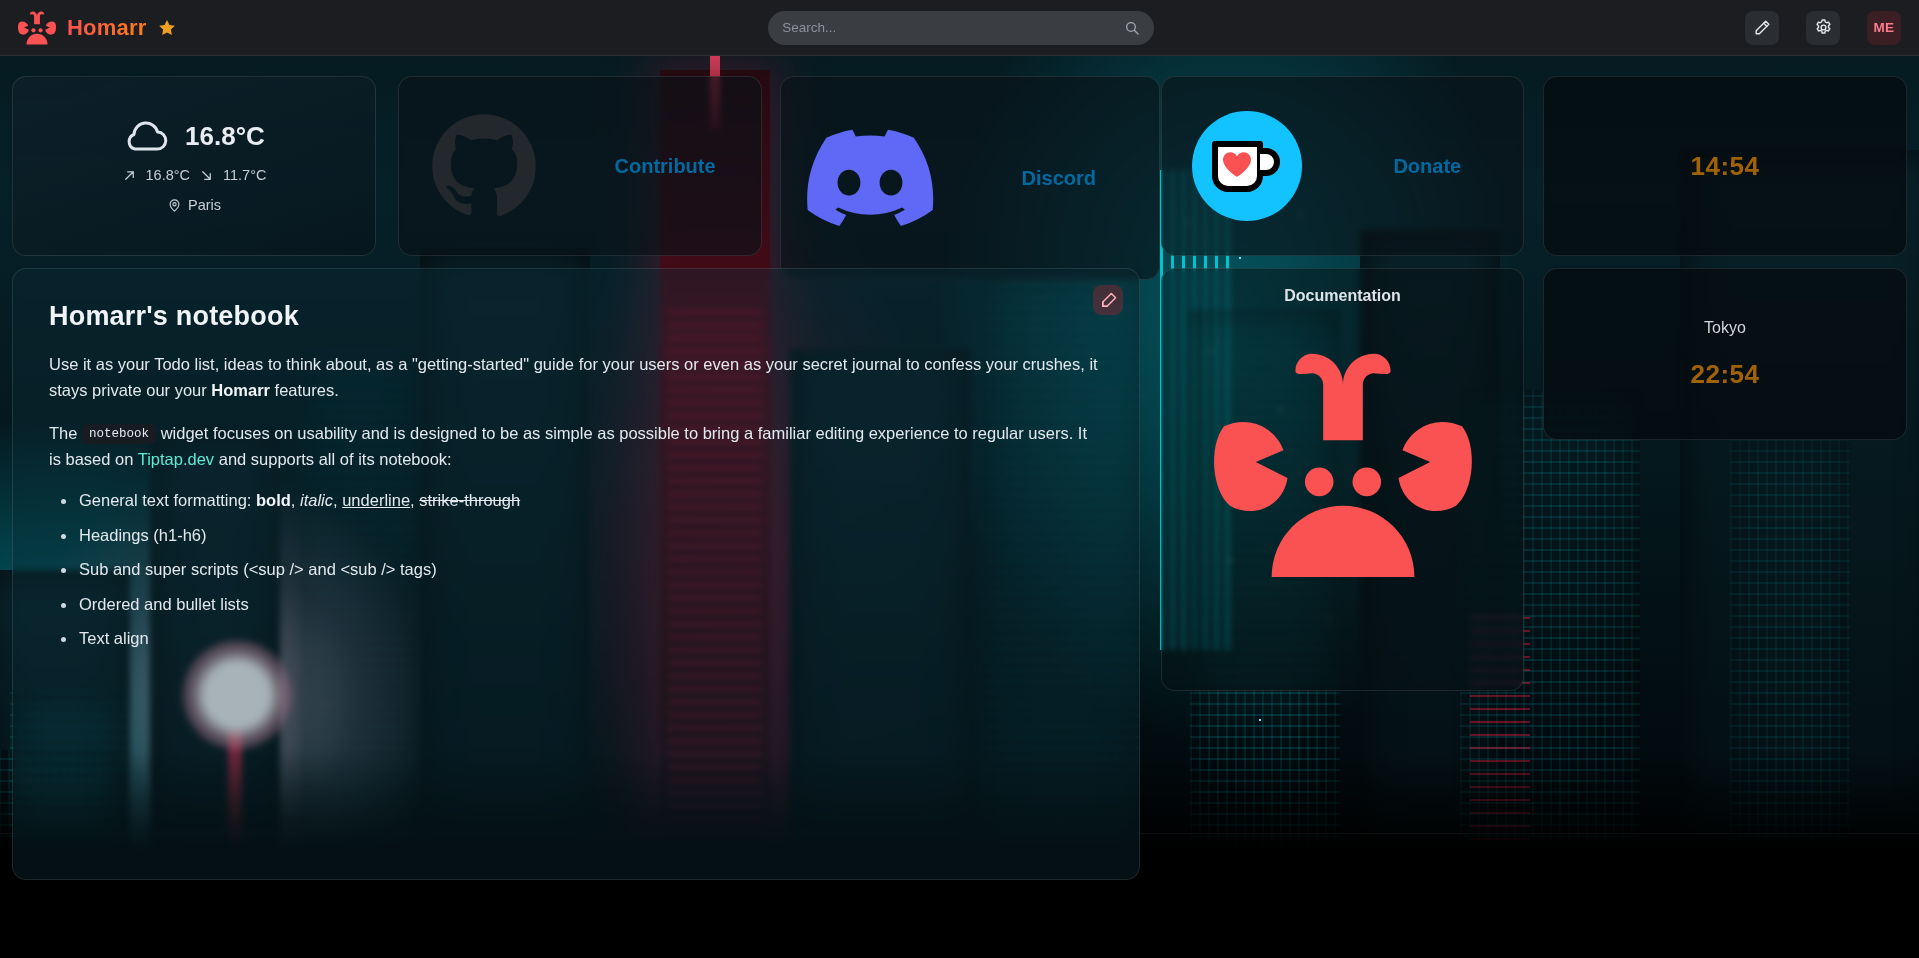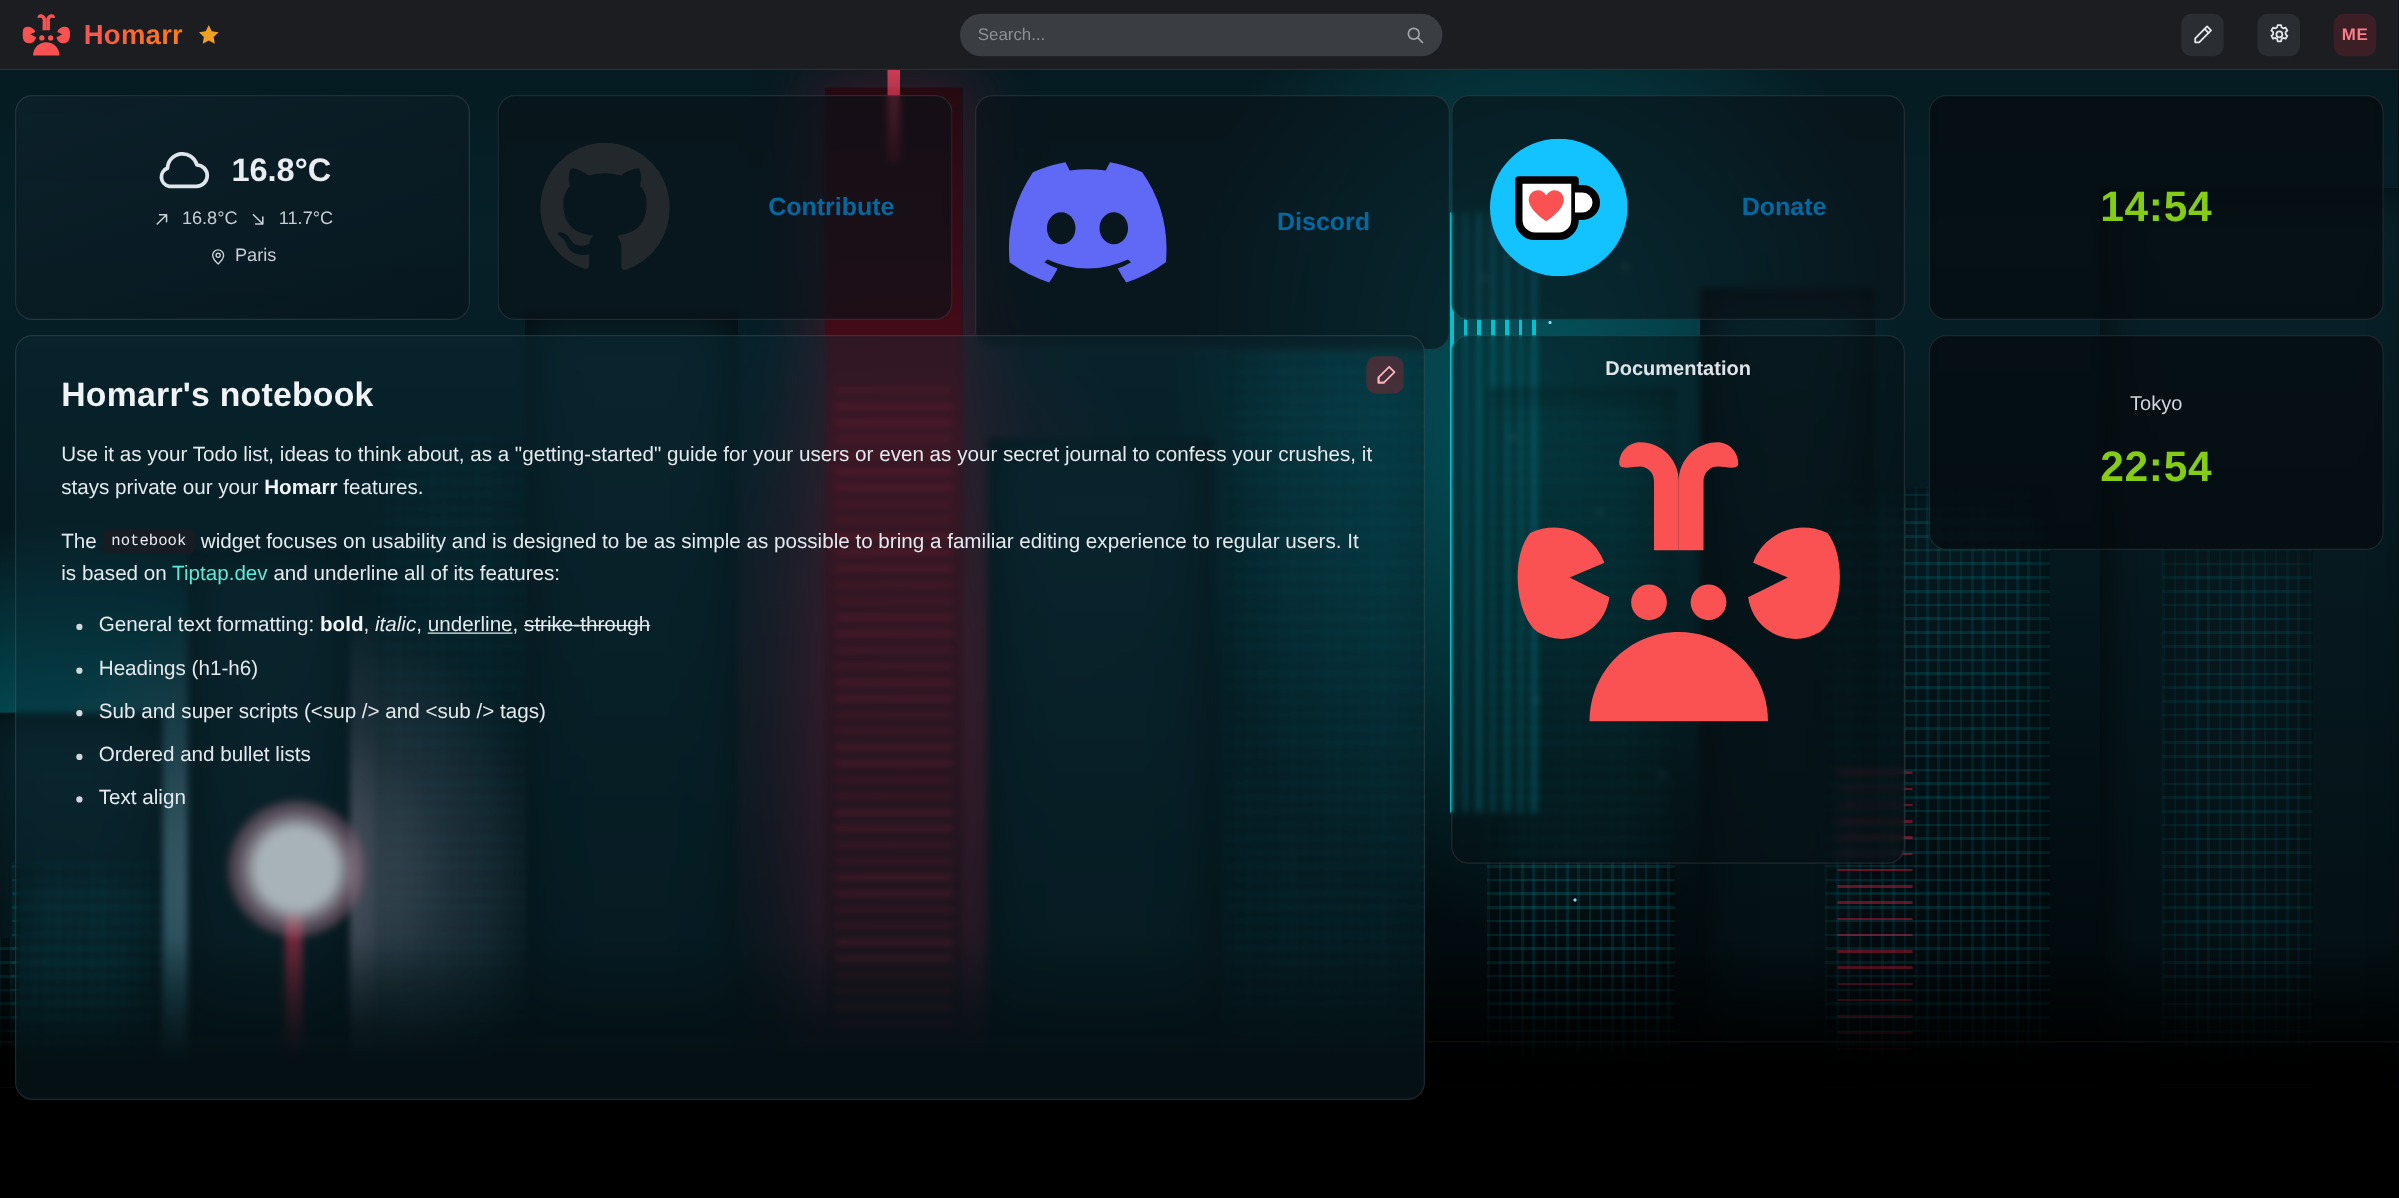--- a/index.html
+++ b/index.html
@@ -203,21 +203,21 @@
   #clock-local {
     left:1543px; top:20px; width:364px; height:180px;
     display:flex; align-items:center; justify-content:center;
     background: rgba(5,9,12,.66);
   }
   #clock-tokyo {
     left:1543px; top:212px; width:364px; height:172px;
     display:flex; flex-direction:column; align-items:center; justify-content:center; gap:22px;
     background: rgba(5,9,12,.66);
   }
-  .clock-time { font-size:34px; font-weight:700; color:#84cc16; letter-spacing:.5px; }
+  .clock-time { font-size:26px; font-weight:700; color:#a16207; letter-spacing:.5px; }
   .clock-city { font-size:16px; color:#cfd6de; }
 
   
   #notebook {
     left:12px; top:212px; width:1128px; height:612px;
     padding: 32px 36px;
     background: rgba(10,44,56,.36);
   }
   .nb-edit {
     position:absolute; right:16px; top:16px;
@@ -421,21 +421,21 @@
       </svg>
     </button>
 
     <div class="nb-title">Homarr's notebook</div>
 
     <p class="nb-p">
       <span>Use it as your Todo list, ideas to think about, as a "getting-started" guide for your users or even as your secret journal to confess your crushes, it stays private our your </span><b>Homarr</b><span> features.</span>
     </p>
 
     <p class="nb-p">
-      <span>The </span><code class="nb-code">notebook</code><span> widget focuses on usability and is designed to be as simple as possible to bring a familiar editing experience to regular users. It is based on </span><a href="#" class="nb-link">Tiptap.dev</a><span> and underline all of its features:</span>
+      <span>The </span><code class="nb-code">notebook</code><span> widget focuses on usability and is designed to be as simple as possible to bring a familiar editing experience to regular users. It is based on </span><a href="#" class="nb-link">Tiptap.dev</a><span> and supports all of its notebook:</span>
     </p>
 
     <ul class="nb-list">
       <li>
         <span>General text formatting: </span><b>bold</b><span>, </span><i>italic</i><span>, </span><u>underline</u><span>, </span><s>strike-through</s>
       </li>
       <li><span>Headings (h1-h6)</span></li>
       <li><span>Sub and super scripts (&lt;sup /&gt; and &lt;sub /&gt; tags)</span></li>
       <li><span>Ordered and bullet lists</span></li>
       <li><span>Text align</span></li>

